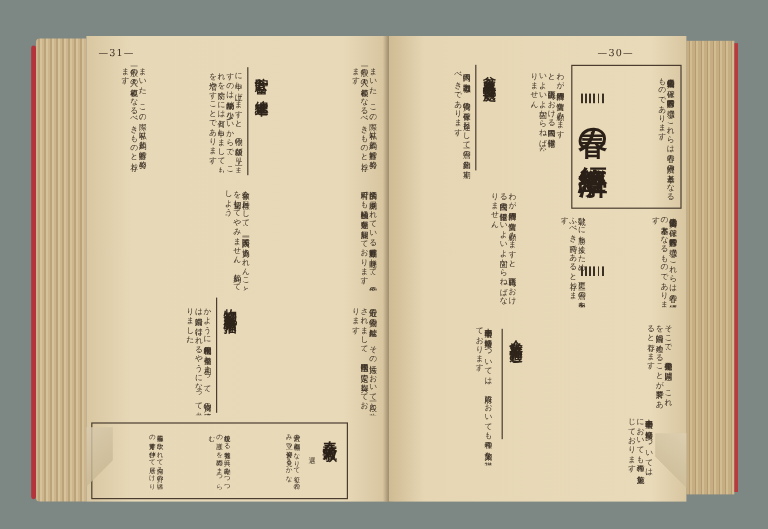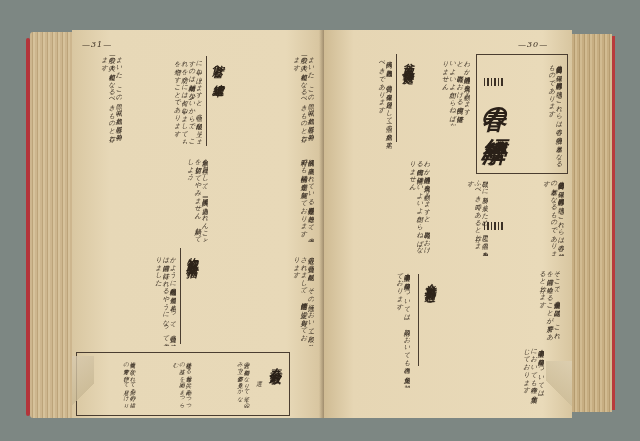--- a/index.html
+++ b/index.html
@@ -3,21 +3,21 @@
 <meta charset="utf-8">
 <style>
   html, body { margin: 0; padding: 0; }
   body {
     width: 640px; height: 441px; overflow: hidden;
     background: #7d8783;
     font-family: "DejaVu Serif", "Liberation Serif", serif;
     position: relative;
   }
   .book {
-    position: absolute; left: 26px; top: 26px; width: 600px; height: 400px; font-style: italic;
+    position: absolute; left: 26px; top: 26px; width: 600px; height: 400px;
   }
   .cover-edge-left {
     position: absolute; left: 0; top: 12px; width: 4px; height: 378px;
     background: #b3343a; border-radius: 2px;
   }
   .cover-edge-right {
     position: absolute; left: 586px; top: 10px; width: 3px; height: 374px;
     background: #b83a3c;
   }
   .stack-left {
@@ -127,21 +127,21 @@
   <div class="poem-title" style="left:240px; top:332px;">奉公短歌</div>
   <div class="poem-sub" style="left:228px; top:350px;">選</div>
   <div class="vcol" style="left:168px; top:332px; width:56px; height:50px; font-size:5.5px; line-height:6.5px;">大君の御楯となりて征く兵の勇み立つ姿仰ぎ見るかな</div>
   <div class="vcol" style="left:112px; top:332px; width:54px; height:50px; font-size:5.5px; line-height:6.5px;">銃後なる我等も共に勵みつつ國の護りを固めまつらむ</div>
   <div class="vcol" style="left:56px; top:332px; width:54px; height:50px; font-size:5.5px; line-height:6.5px;">春風に吹かれて歸る野の道に麦の芽青く伸びて居りけり</div>
   <div class="stain"></div>
 
   <div class="gutter"></div>
 
   <div class="page page-right"></div>
-  <div class="page-number" style="left:492px; top:14px;">—30—</div>
+  <div class="page-number" style="left:472px; top:14px;">—30—</div>
 
   <div class="heading" style="left:370px; top:28px; height:88px;">貧主客從轉處</div>
   <div class="vcol" style="left:308px; top:30px; width:58px; height:94px;">國内の戰力增强と、物資の確保を目途として一層の節約を期すべきであります。</div>
   <div class="vcol" style="left:388px; top:30px; width:56px; height:70px;">わが國經濟の實情を顧みますと、戰時下における國民の覺悟はいよいよ固からねばなりません。</div>
 
   <div class="rule-box" style="left:450px; top:28px; width:90px; height:118px; border-width:1px;"></div>
   <div class="vcol" style="left:492px; top:34px; width:44px; height:108px;">生活必需物資の確保、國民貯蓄の増强、これらは春の經濟の基本となるものであります。</div>
   <div class="hatch" style="left:458px; top:52px;"></div>
   <div class="banner" style="left:452px; top:64px;">春の經濟學</div>
   <div class="hatch" style="left:458px; top:196px;"></div>

